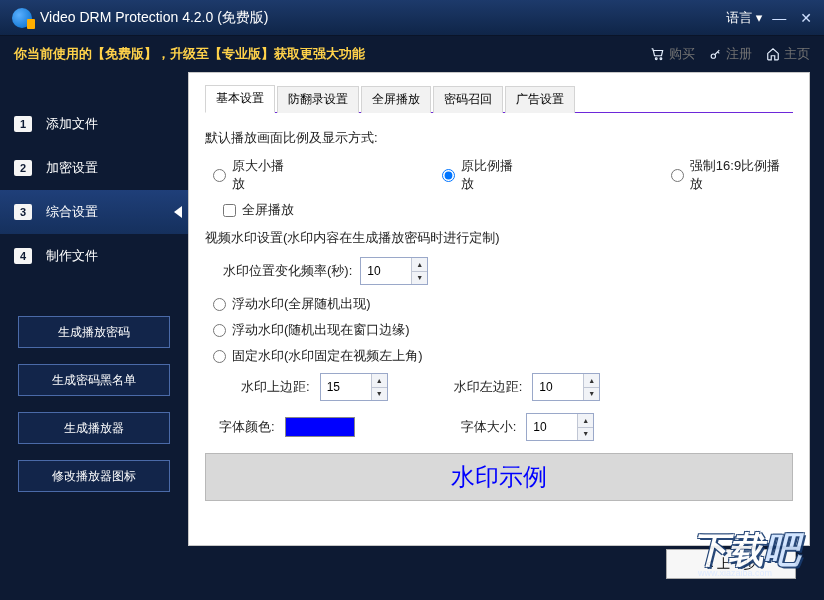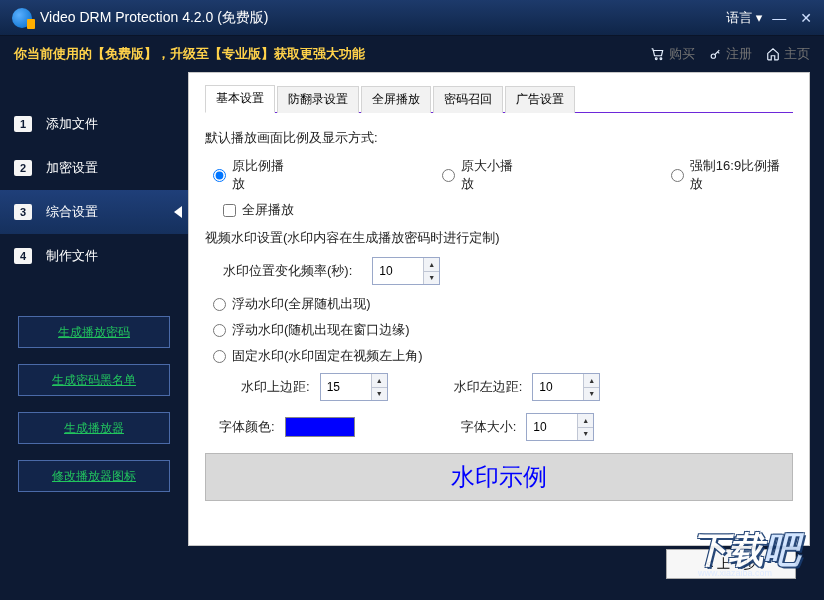--- a/index.html
+++ b/index.html
@@ -21,21 +21,21 @@
 
 .main { display: flex; height: calc(600px - 36px - 36px); }
 
 .sidebar { width: 188px; padding-top: 30px; color: #fff; font-size: 13px; }
 .step { display: flex; align-items: center; height: 44px; padding-left: 14px; gap: 14px; cursor: pointer; position: relative; }
 .step .num { width: 18px; height: 16px; background: #f5f5f5; color: #0d1a33; font-size: 11px; font-weight: bold; display: flex; align-items: center; justify-content: center; border-radius: 2px; }
 .step.active { background: linear-gradient(#1f3f79, #15305d); }
 .step.active::after { content: ""; position: absolute; right: 6px; top: 50%; transform: translateY(-50%); border-top: 6px solid transparent; border-bottom: 6px solid transparent; border-right: 8px solid #fff; }
 
 .side-btns { margin-top: 38px; padding: 0 18px; }
-.side-btn { height: 32px; border: 1px solid #4a6aa8; background: #12254a; color: #22c55e; font-size: 12px; width: 100%; margin-bottom: 16px; cursor: pointer; text-decoration: underline; }
+.side-btn { height: 32px; border: 1px solid #4a6aa8; background: #12254a; color: #ffffff; font-size: 12px; width: 100%; margin-bottom: 16px; cursor: pointer; }
 
 .panel-wrap { flex: 1; padding: 0 14px 14px 0; display: flex; flex-direction: column; }
 .panel { background: #fff; border: 1px solid #c8c8c8; flex: 1; padding: 14px 16px 12px; display: flex; flex-direction: column; }
 
 .tabs { display: flex; align-items: flex-end; border-bottom: 1px solid #6d28d9; font-size: 12px; height: 26px; }
 .tab { padding: 4px 10px 5px; border: 1px solid #d4d4d4; border-bottom: none; margin-right: 2px; background: #f2f2f2; cursor: pointer; position: relative; top: 1px; }
 .tab.active { background: #fff; border-bottom: 1px solid #fff; }
 
 .content { flex: 1; font-size: 13px; color: #222; padding-top: 16px; }
 .section-title { margin-bottom: 10px; }
@@ -139,42 +139,42 @@
           <div class="tab">全屏播放</div>
           <div class="tab">密码召回</div>
           <div class="tab">广告设置</div>
         </div>
 
       <div class="content">
 
         <div class="section-title">默认播放画面比例及显示方式:</div>
         <div class="radio-row" id="radiorow">
             <label>
+              <input type="radio" name="aspect" style=""> 
+              <span>原大小播放</span>
+            </label>
+            <label>
               <input type="radio" name="aspect" checked="" style=""> 
               <span>原比例播放</span>
-            </label>
-            <label>
-              <input type="radio" name="aspect" style=""> 
-              <span>原大小播放</span>
             </label>
             <label>
               <input type="radio" name="aspect" style=""> 
               <span>强制16:9比例播放</span>
             </label>
           </div>
         <div class="row indent">
           <label>
             <input type="checkbox" style="">
             <span>全屏播放</span>
           </label>
         </div>
 
         <div class="section-title" style="margin-top:6px">视频水印设置(水印内容在生成播放密码时进行定制)</div>
 
-        <div class="row indent" style="gap:20px">
+        <div class="row indent" style="gap:8px">
           <span>水印位置变化频率(秒):</span>
           <span class="spinner">
             <input value="10" style="">
             <span class="arrows">
                 <span>▲</span>
                 <span>▼</span>
               </span>
           </span>
         </div>
 

